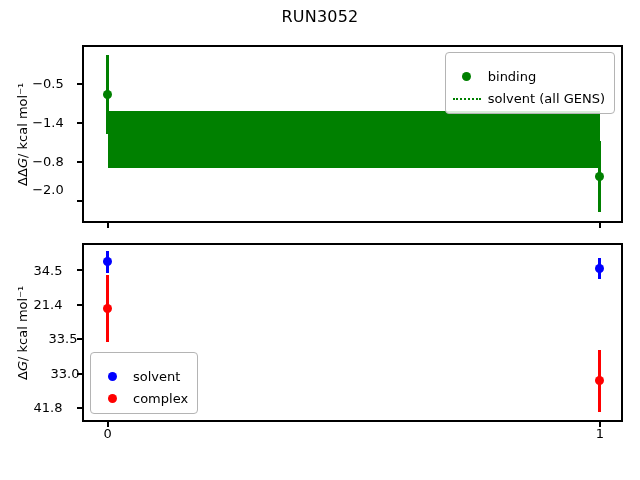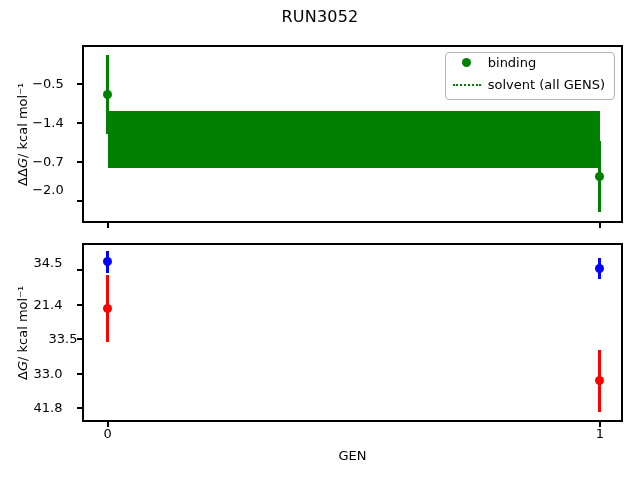--- a/index.html
+++ b/index.html
@@ -35,21 +35,21 @@
     writing-mode:vertical-rl; transform:rotate(180deg);
     display:flex; align-items:center; justify-content:center;
     font-size:13px; white-space:nowrap;
   }
   .ylabel .ital { font-style:italic; }
   .xlabel {
     position:absolute; left:82px; width:541px; top:448px; text-align:center; font-size:13px;
   }
   .legend {
     position:absolute; background:rgba(255,255,255,0.85); border:1px solid #b4b4b4;
-    border-radius:4px; padding:0 9px 5px 5px; display:flex; flex-direction:column;
+    border-radius:4px; padding:14px 9px 5px 5px; display:flex; flex-direction:column;
     gap:3px; font-size:13px; z-index:5;
   }
   .legend-ur { top:5px; right:6px; }
   .legend-ll { bottom:6px; left:6px; }
   .legend-row { display:flex; align-items:center; height:19px; }
   .legend-marker { width:32px; display:flex; justify-content:center; align-items:center; }
   .legend-dot { width:9px; height:9px; border-radius:50%; display:inline-block; }
   .legend-dline { width:28px; height:0; border-top:2px dotted; display:inline-block; }
   .legend-text { padding-left:5px; white-space:nowrap; }
 </style>
@@ -77,21 +77,21 @@
         <div class="band" style="left: 23.626px; width: 492.209px; top: 64.0226px; height: 56.5598px; background: rgb(0, 128, 0); z-index: 1;"></div>
         <div class="errorbar" style="left: 22.126px; top: 8.24831px; height: 78.5553px; background: rgb(0, 128, 0); z-index: 2;"></div>
         <div class="errorbar" style="left: 514.335px; top: 93.8736px; height: 70.6998px; background: rgb(0, 128, 0); z-index: 2;"></div>
         <div class="marker" style="left: 19.126px; top: 43.026px; background: rgb(0, 128, 0); z-index: 3;"></div>
         <div class="marker" style="left: 511.335px; top: 124.723px; background: rgb(0, 128, 0); z-index: 3;"></div>
         <div class="ytick" style="top: 35.5282px;"></div>
         <div class="yticklabel" style="top: 27.5282px;">−0.5</div>
         <div class="ytick" style="top: 74.8059px;"></div>
         <div class="yticklabel" style="top: 66.8059px;">−1.4</div>
         <div class="ytick" style="top: 114.084px;"></div>
-        <div class="yticklabel" style="top: 106.084px;">−0.7</div>
+        <div class="yticklabel" style="top: 106.084px;">−0.8</div>
         <div class="ytick" style="top: 153.361px;"></div>
         <div class="yticklabel" style="top: 134px;">−2.0</div>
         <div class="xtick" style="left: 22.626px;"></div>
         <div class="xtick" style="left: 514.835px;"></div>
       </div>
   <div class="legend legend-ur">
         <div class="legend-row">
           <span class="legend-marker">
             <span class="legend-dot" style="background: rgb(0, 128, 0);"></span>
           </span>
@@ -110,31 +110,44 @@
     <div class="plot-layer">
         <div class="errorbar" style="left: 22.126px; top: 5.51181px; height: 22.0472px; background: rgb(0, 0, 255); z-index: 2;"></div>
         <div class="errorbar" style="left: 514.335px; top: 13.0906px; height: 20.6693px; background: rgb(0, 0, 255); z-index: 2;"></div>
         <div class="errorbar" style="left: 22.126px; top: 29.626px; height: 67.5197px; background: rgb(255, 0, 0); z-index: 2;"></div>
         <div class="errorbar" style="left: 514.335px; top: 104.724px; height: 62.0079px; background: rgb(255, 0, 0); z-index: 2;"></div>
         <div class="marker" style="left: 19.126px; top: 12.0354px; background: rgb(0, 0, 255); z-index: 3;"></div>
         <div class="marker" style="left: 511.335px; top: 18.9252px; background: rgb(0, 0, 255); z-index: 3;"></div>
         <div class="marker" style="left: 19.126px; top: 58.8858px; background: rgb(255, 0, 0); z-index: 3;"></div>
         <div class="marker" style="left: 511.335px; top: 131.228px; background: rgb(255, 0, 0); z-index: 3;"></div>
         <div class="ytick" style="top: 24.4921px;"></div>
-        <div class="yticklabel" style="top: 9px;">34.5</div>
+        <div class="yticklabel" style="top: 17px;">34.5</div>
         <div class="ytick" style="top: 58.9409px;"></div>
         <div class="yticklabel" style="top: 50.9409px;">21.4</div>
         <div class="ytick" style="top: 93.3898px;"></div>
         <div class="yticklabel" style="top: 85.3898px; margin-left: 15px;">33.5</div>
         <div class="ytick" style="top: 127.839px;"></div>
-        <div class="yticklabel" style="top: 119.839px;">33.0</div>
+        <div class="yticklabel" style="top: 119.839px; margin-left: 17px;">33.0</div>
         <div class="ytick" style="top: 162.287px;"></div>
         <div class="yticklabel" style="top: 154.287px;">41.8</div>
         <div class="xtick" style="left: 22.626px;"></div>
         <div class="xticklabel" style="left: 8.62603px;">0</div>
         <div class="xtick" style="left: 514.835px;"></div>
         <div class="xticklabel" style="left: 500.835px;">1</div>
       </div>
+  <div class="legend legend-ll">
+        <div class="legend-row">
+          <span class="legend-marker">
+            <span class="legend-dot" style="background: rgb(0, 0, 255);"></span>
+          </span>
+          <span class="legend-text">solvent</span>
+        </div>
+        <div class="legend-row">
+          <span class="legend-marker">
+            <span class="legend-dot" style="background: rgb(255, 0, 0);"></span>
+          </span>
+          <span class="legend-text">complex</span>
+        </div>
+      </div>
     </div>
 
-  <div class="xlabel">GEN</div>
 
 </div>
 
 </body></html>

